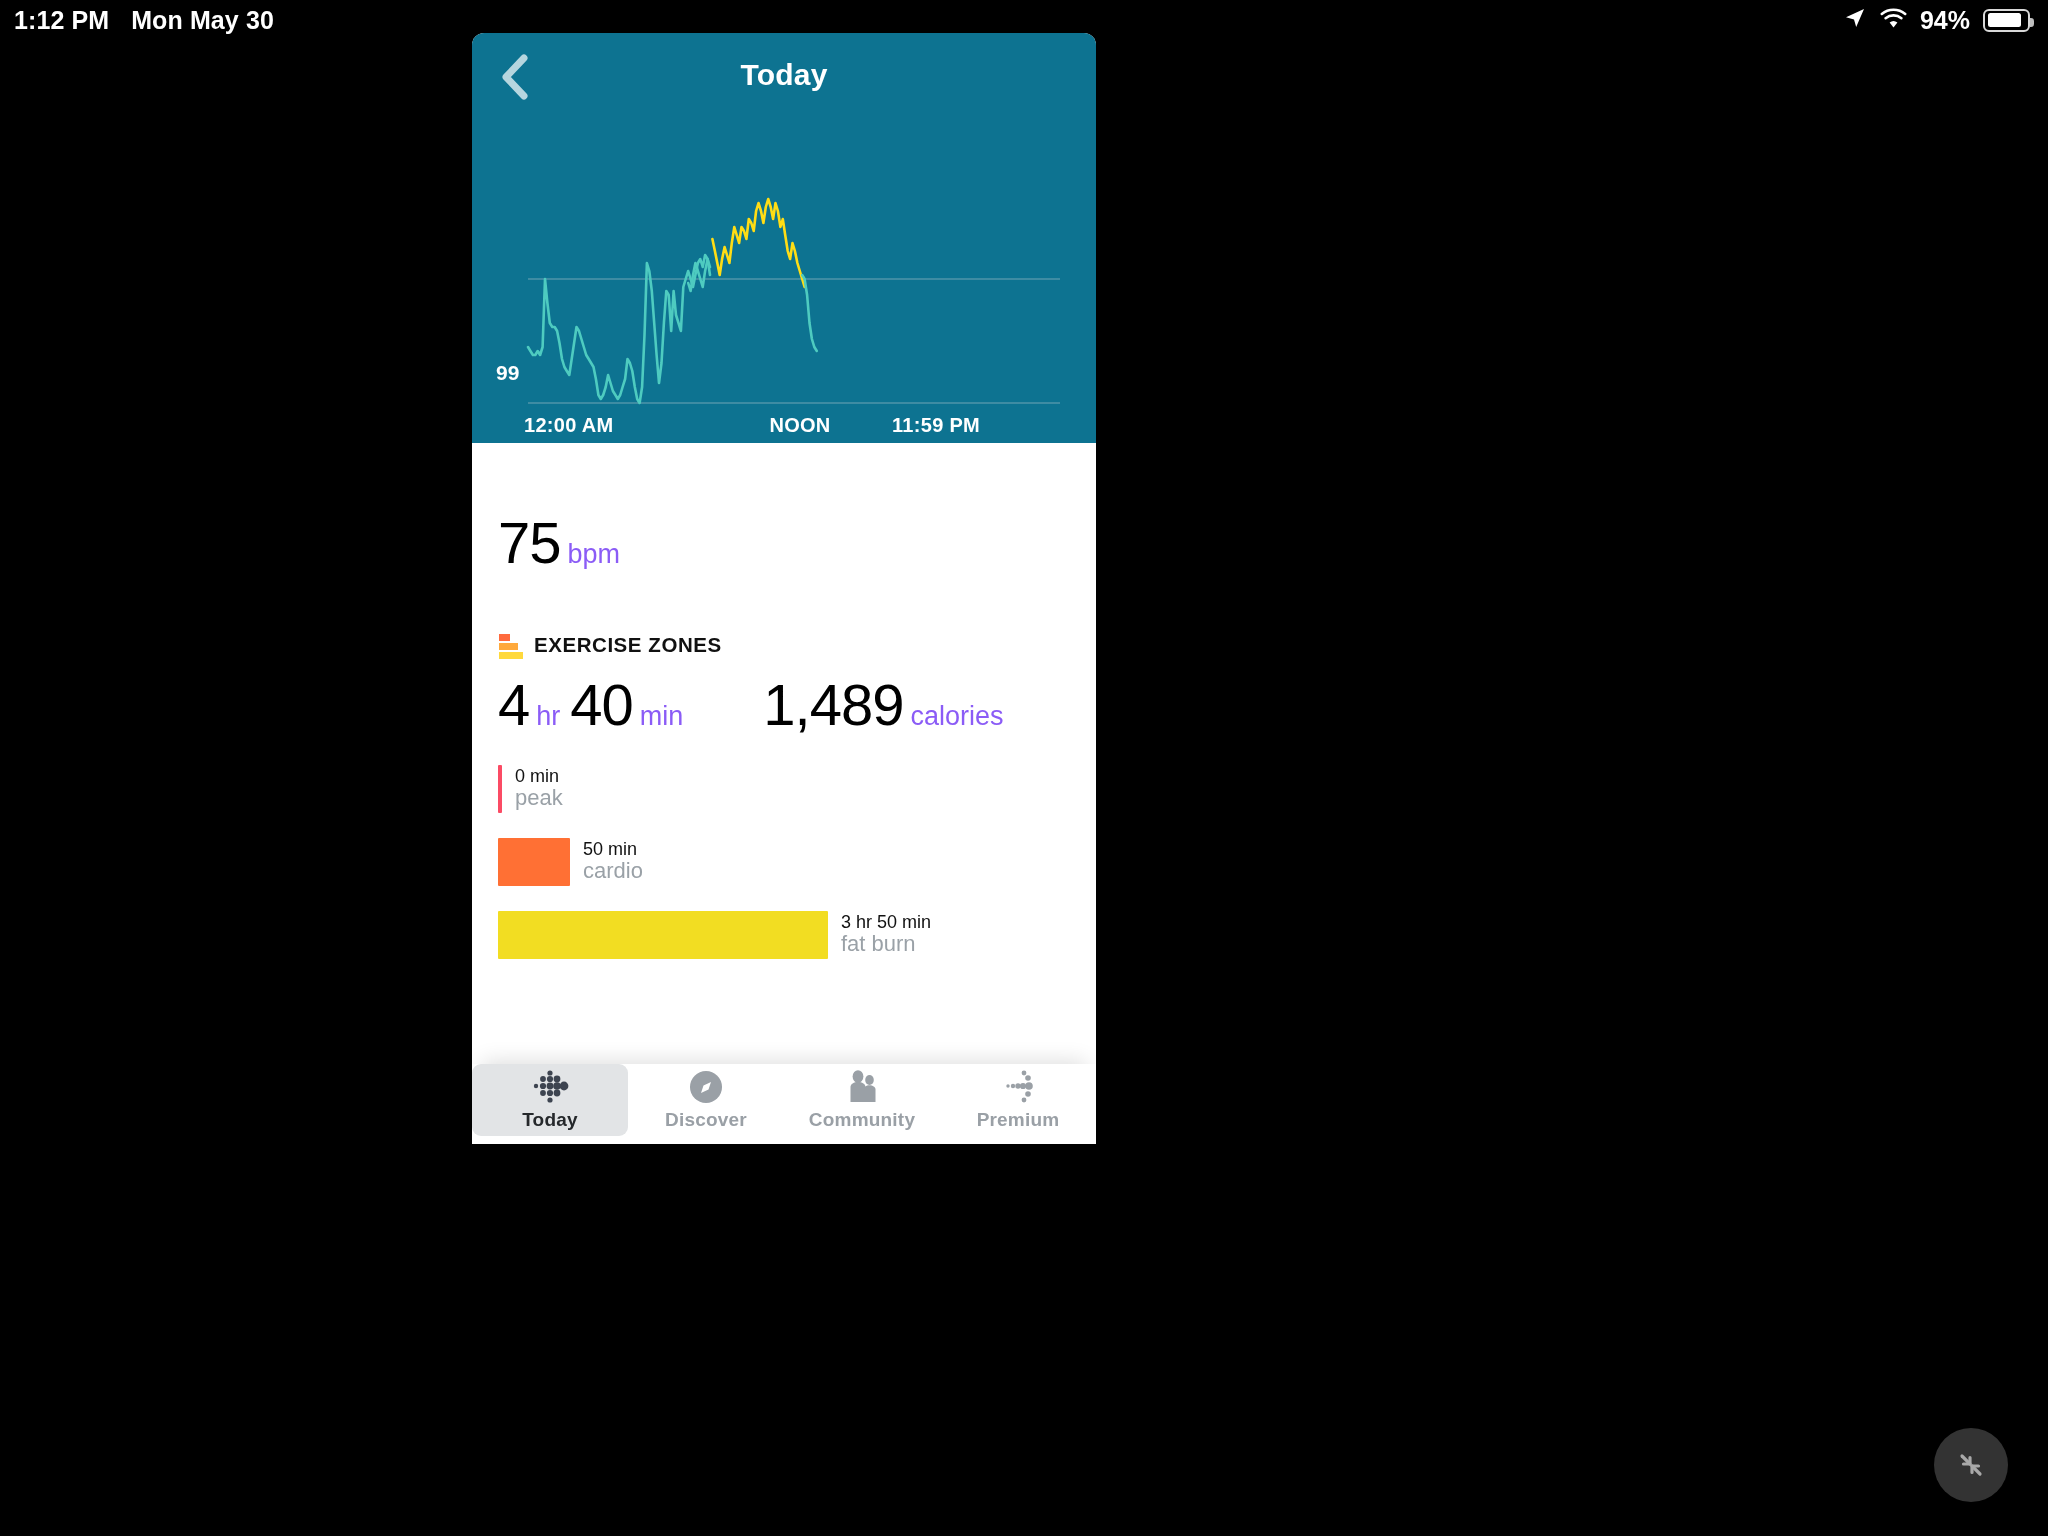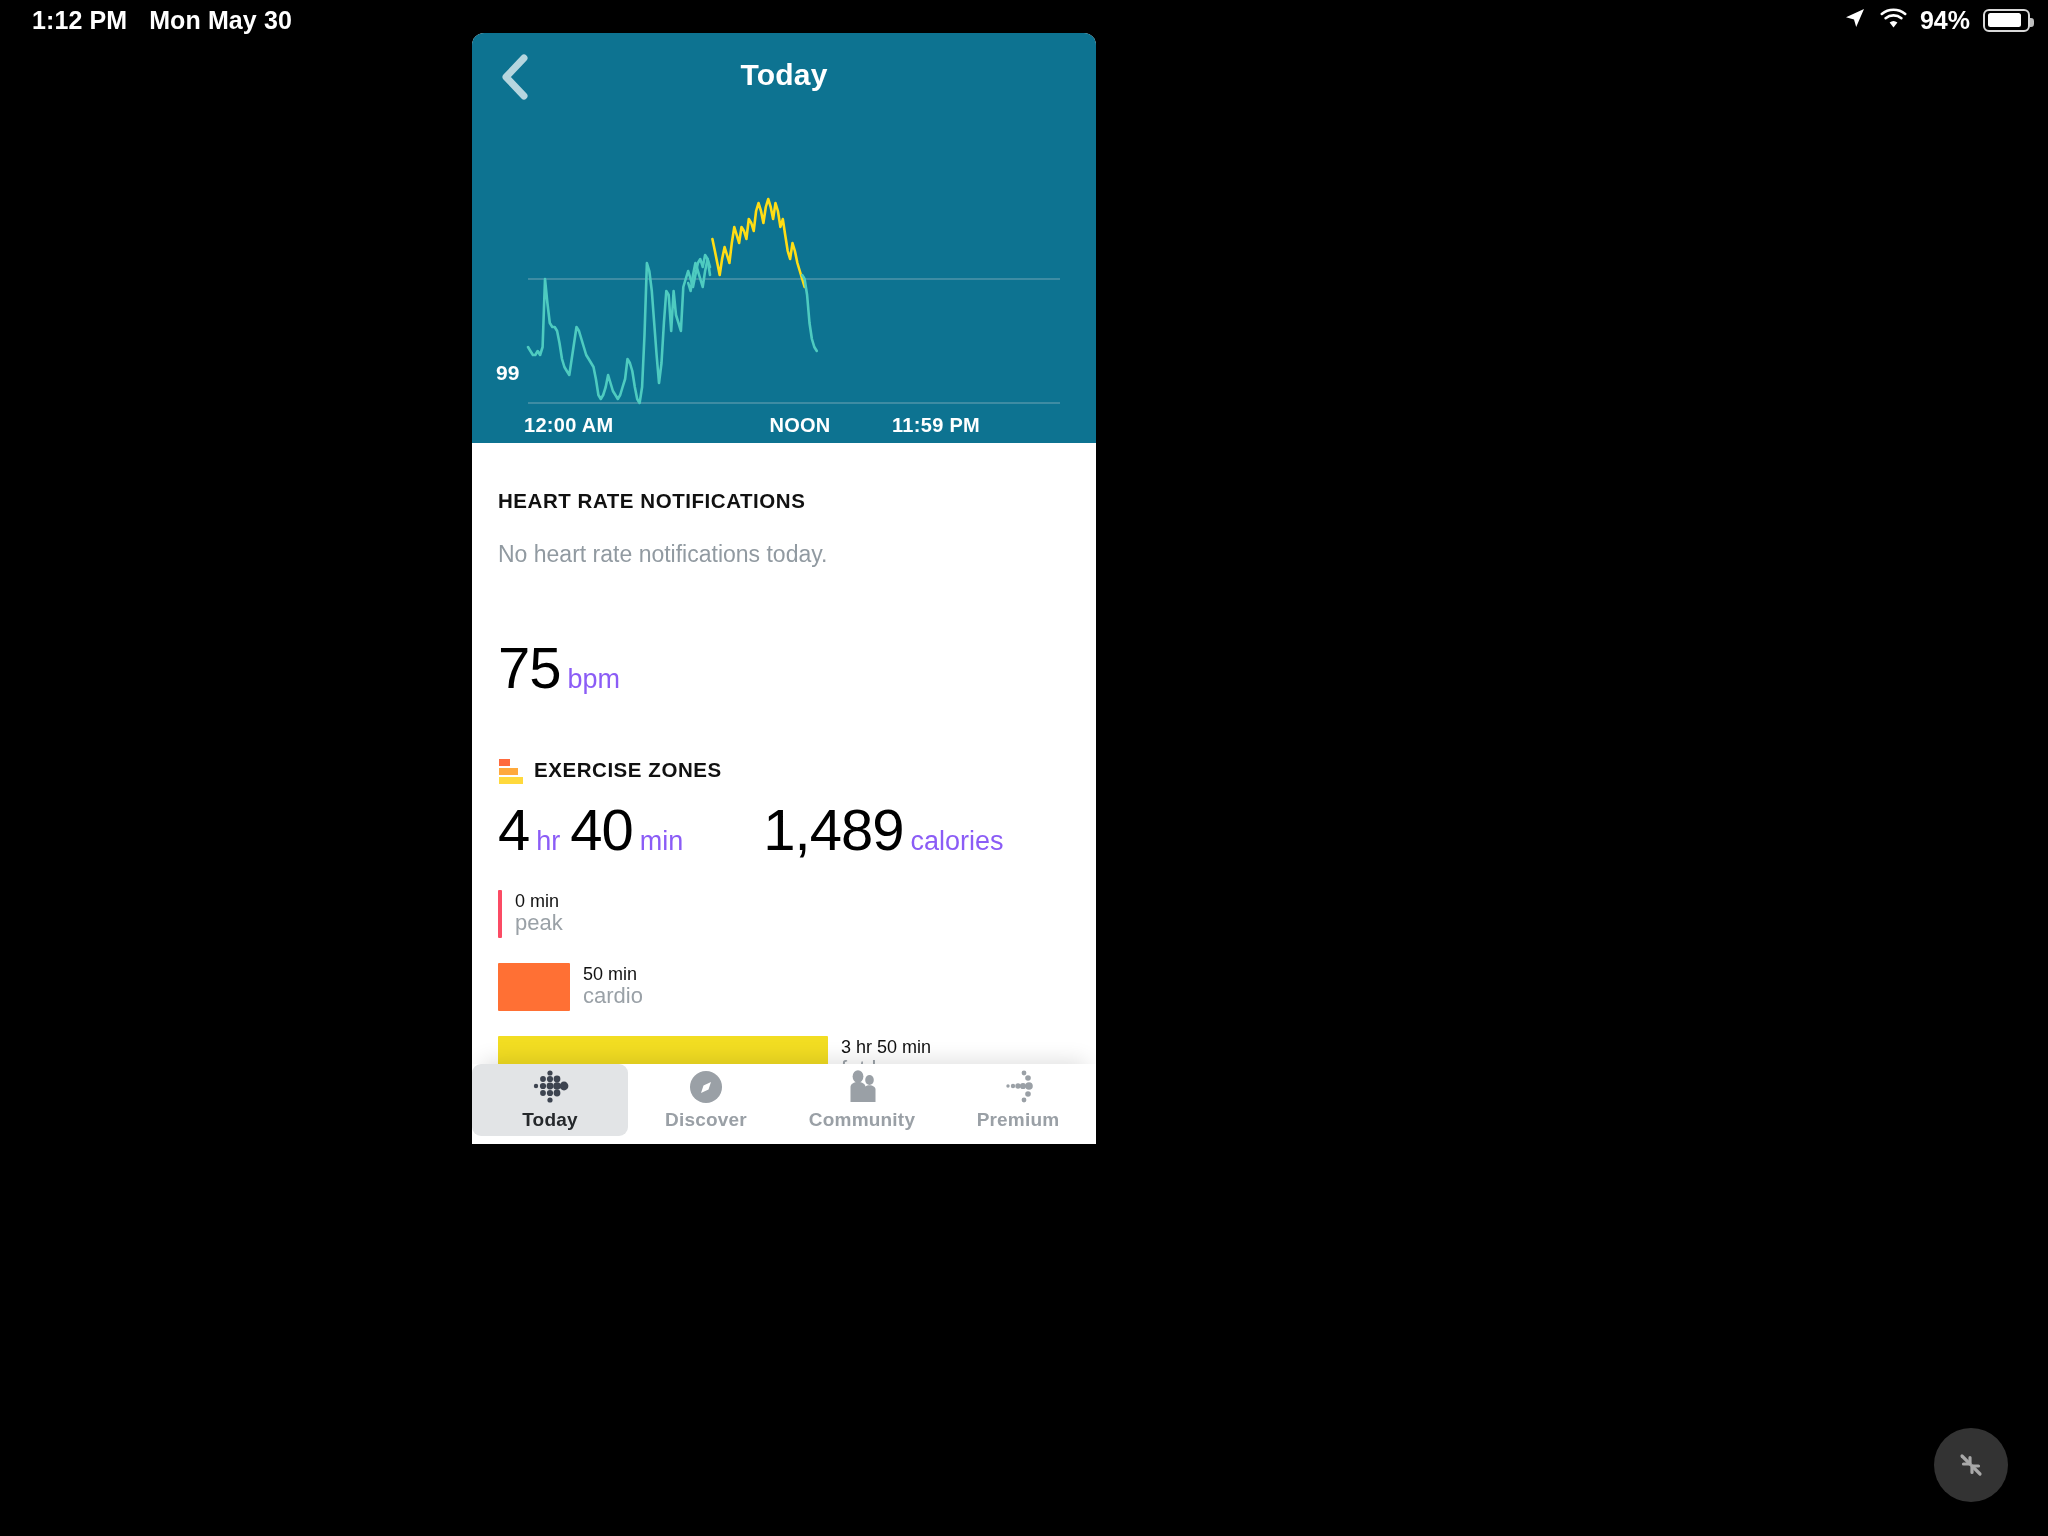--- a/index.html
+++ b/index.html
@@ -2,21 +2,21 @@
 <html><head>
 <meta charset="utf-8">
 <style>
   * { margin:0; padding:0; box-sizing:border-box; }
   html,body { width:2048px; height:1536px; background:#000; overflow:hidden;
     font-family:"Liberation Sans", sans-serif; }
 
   
   .statusbar { position:absolute; top:0; left:0; width:2048px; height:40px;
     display:flex; align-items:center; color:#fff; }
-  .sb-left { display:flex; align-items:center; gap:22px; margin-left:32px; }
+  .sb-left { display:flex; align-items:center; gap:22px; margin-left:14px; }
   .sb-time { font-size:25px; font-weight:700; letter-spacing:.1px; }
   .sb-date { font-size:25px; font-weight:700; letter-spacing:.1px; }
   .sb-right { position:absolute; right:18px; display:flex; align-items:center; gap:13px; }
   .sb-pct { font-size:25px; font-weight:600; }
   .batt { width:47px; height:23px; border:2.5px solid rgba(255,255,255,.85);
     border-radius:6px; position:relative; display:flex; align-items:center; padding:2.5px; }
   .batt .fill { height:100%; width:88%; background:#fff; border-radius:2.5px; }
   .batt:after { content:""; position:absolute; right:-6px; top:7px; width:4px; height:9px;
     background:rgba(255,255,255,.75); border-radius:0 3px 3px 0; }
 
@@ -142,24 +142,20 @@
       <div class="xaxis">
         <span>12:00 AM</span>
         <span>NOON</span>
         <span>11:59 PM</span>
       </div>
     </div>
   </div>
 
   <div class="body">
 
-    <div class="hr-notif">
-      <div class="sec-title">Heart rate notifications</div>
-      <div class="msg">No heart rate notifications today.</div>
-    </div>
 
     <div class="rhr">
       <div class="value">
         <span class="big">75</span>
         <span class="unit">bpm</span>
       </div>
     </div>
 
     <div class="zones">
       <div class="head">

